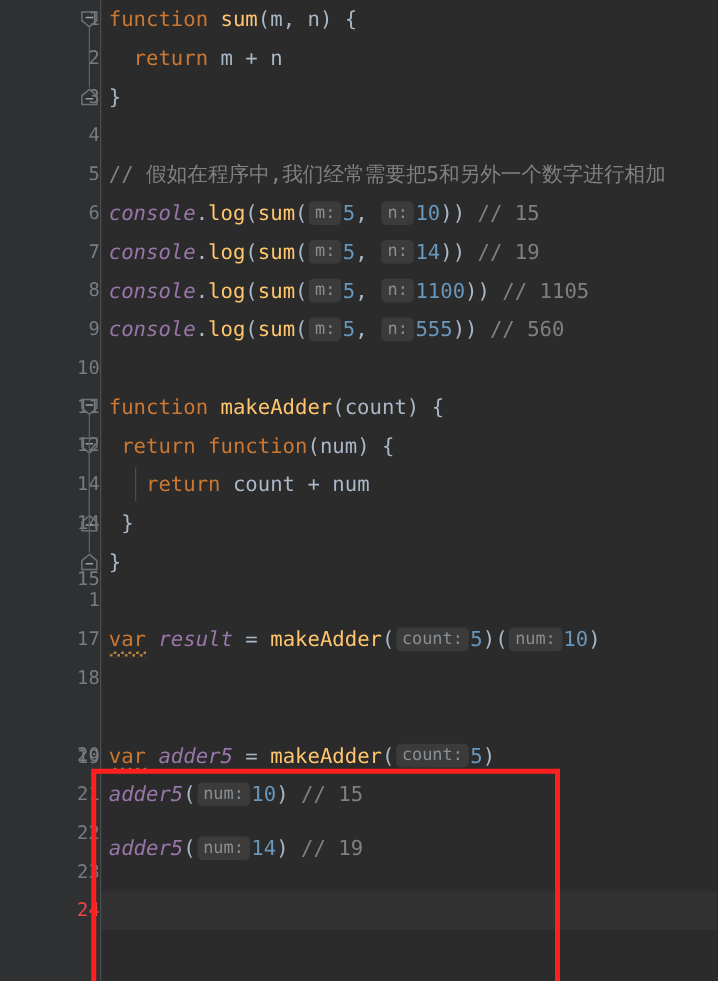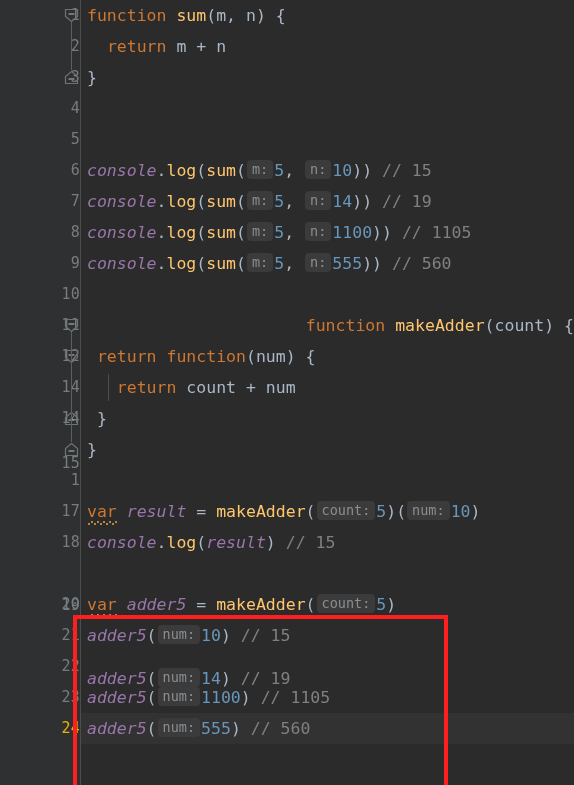--- a/index.html
+++ b/index.html
@@ -12,21 +12,21 @@
 
   
   .gutter{position:absolute;left:0;top:0;width:80px;height:785px;background:#2f3031;}
   .gutter-sep{position:absolute;left:80px;top:0;width:1px;height:785px;background:#4b4d4e;}
 
   .lnum{
     position:absolute;right:0;width:52px;text-align:right;
     font-size:15px;line-height:31px;color:#777c80;
     letter-spacing:.2px;
   }
-  .lnum.current{color:#eab308;}
+  .lnum.current{color:#ef4444;}
 
   
   .fold{position:absolute;left:64px;width:15px;height:15px;}
   .fold svg{display:block;}
 
   
   .foldline{position:absolute;background:#5c6063;width:1px;}
 
   
   .code{position:absolute;left:81px;top:0;right:0;height:785px;}
@@ -153,39 +153,37 @@
         <div class="foldline" style="left: 71px; top: 363px; height: 48px;"></div>
       </div>
   </div>
   <div class="gutter-sep"></div>
 
   <div class="code" id="codearea">
       <div class="line" style="top: 31px;"><span class="txt"><span class="op">  </span><span class="kw">return</span><span class="op"> </span><span class="loc">m</span><span class="op"> + </span><span class="loc">n</span></span></div>
       <div class="line" style="top: 0px;"><span class="txt"><span class="kw">function</span><span class="op"> </span><span class="fn">sum</span><span class="par">(</span><span class="loc">m</span><span class="par">, </span><span class="loc">n</span><span class="par">) {</span></span></div>
       <div class="line" style="top: 62px;"><span class="txt"><span class="par">}</span></span></div>
       <div class="line" style="top: 93px;"><span class="txt"></span></div>
+      <div class="line" style="top: 124px;"><span class="txt"><span class="cmt">// 假如在程序中,我们经常需要把5和另外一个数字进行相加</span></span></div>
       <div class="line" style="top: 155px;"><span class="txt"><span class="obj">console</span><span class="par">.</span><span class="fn">log</span><span class="par">(</span><span class="fn">sum</span><span class="par">(</span><span class="hint">m:</span><span class="num">5</span><span class="par">, </span><span class="hint">n:</span><span class="num">10</span><span class="par">))</span><span class="op"> </span><span class="cmt">// 15</span></span></div>
       <div class="line" style="top: 186px;"><span class="txt"><span class="obj">console</span><span class="par">.</span><span class="fn">log</span><span class="par">(</span><span class="fn">sum</span><span class="par">(</span><span class="hint">m:</span><span class="num">5</span><span class="par">, </span><span class="hint">n:</span><span class="num">14</span><span class="par">))</span><span class="op"> </span><span class="cmt">// 19</span></span></div>
       <div class="line" style="top: 217px;"><span class="txt"><span class="obj">console</span><span class="par">.</span><span class="fn">log</span><span class="par">(</span><span class="fn">sum</span><span class="par">(</span><span class="hint">m:</span><span class="num">5</span><span class="par">, </span><span class="hint">n:</span><span class="num">1100</span><span class="par">))</span><span class="op"> </span><span class="cmt">// 1105</span></span></div>
       <div class="line" style="top: 248px;"><span class="txt"><span class="obj">console</span><span class="par">.</span><span class="fn">log</span><span class="par">(</span><span class="fn">sum</span><span class="par">(</span><span class="hint">m:</span><span class="num">5</span><span class="par">, </span><span class="hint">n:</span><span class="num">555</span><span class="par">))</span><span class="op"> </span><span class="cmt">// 560</span></span></div>
       <div class="line" style="top: 279px;"><span class="txt"></span></div>
-      <div class="line" style="top: 310px; text-align: right;"><span class="txt"><span class="kw">function</span><span class="op"> </span><span class="fn">makeAdder</span><span class="par">(</span><span class="loc">count</span><span class="par">) {</span></span></div>
+      <div class="line" style="top: 310px;"><span class="txt"><span class="kw">function</span><span class="op"> </span><span class="fn">makeAdder</span><span class="par">(</span><span class="loc">count</span><span class="par">) {</span></span></div>
       <div class="line" style="top: 341px;"><span class="txt"><span class="op"> </span><span class="kw">return</span><span class="op"> </span><span class="kw">function</span><span class="par">(</span><span class="loc">num</span><span class="par">) {</span></span></div>
       <div class="line" style="top: 372px;"><span class="txt"><span class="op">   </span><span class="kw">return</span><span class="op"> </span><span class="loc">count</span><span class="op"> + </span><span class="loc">num</span></span></div>
       <div class="line" style="top: 403px;"><span class="txt"><span class="op"> </span><span class="par">}</span></span></div>
       <div class="line" style="top: 434px;"><span class="txt"><span class="par">}</span></span></div>
       <div class="line" style="top: 465px;"><span class="txt"></span></div>
       <div class="line" style="top: 496px;"><span class="txt"><span class="kw wavy">var</span><span class="op"> </span><span class="obj">result</span><span class="op"> = </span><span class="fn">makeAdder</span><span class="par">(</span><span class="hint">count:</span><span class="num">5</span><span class="par">)(</span><span class="hint">num:</span><span class="num">10</span><span class="par">)</span></span></div>
-      <div class="line" style="top: 527px;"><span class="txt"><span class="obj">console</span><span class="par">.</span><span class="fn">log</span><span class="par">(</span><span class="obj">result</span><span class="par">)</span><span class="op"> </span><span class="cmt">// 15</span></span></div>
       <div class="line" style="top: 558px;"><span class="txt"></span></div>
       <div class="line" style="top: 589px;"><span class="txt"><span class="kw wavy">var</span><span class="op"> </span><span class="obj">adder5</span><span class="op"> = </span><span class="fn">makeAdder</span><span class="par">(</span><span class="hint">count:</span><span class="num">5</span><span class="par">)</span></span></div>
       <div class="line" style="top: 620px;"><span class="txt"><span class="obj">adder5</span><span class="par">(</span><span class="hint">num:</span><span class="num">10</span><span class="par">)</span><span class="op"> </span><span class="cmt">// 15</span></span></div>
       <div class="line" style="top: 651px; margin-top: 12px;"><span class="txt"><span class="obj">adder5</span><span class="par">(</span><span class="hint">num:</span><span class="num">14</span><span class="par">)</span><span class="op"> </span><span class="cmt">// 19</span></span></div>
-      <div class="line" style="top: 682px;"><span class="txt"><span class="obj">adder5</span><span class="par">(</span><span class="hint">num:</span><span class="num">1100</span><span class="par">)</span><span class="op"> </span><span class="cmt">// 1105</span></span></div>
-      <div class="line" style="top: 713px;"><span class="txt"><span class="obj">adder5</span><span class="par">(</span><span class="hint">num:</span><span class="num">555</span><span class="par">)</span><span class="op"> </span><span class="cmt">// 560</span></span></div>
     </div>
 
   <div id="guides">
       <div class="iguide" style="left: 108px; top: 374px; height: 27px;"></div>
     </div>
 
   <div class="redbox" style="left:73px;top:615px;width:375px;height:174px;"></div>
 </div>
 
 </body></html>

